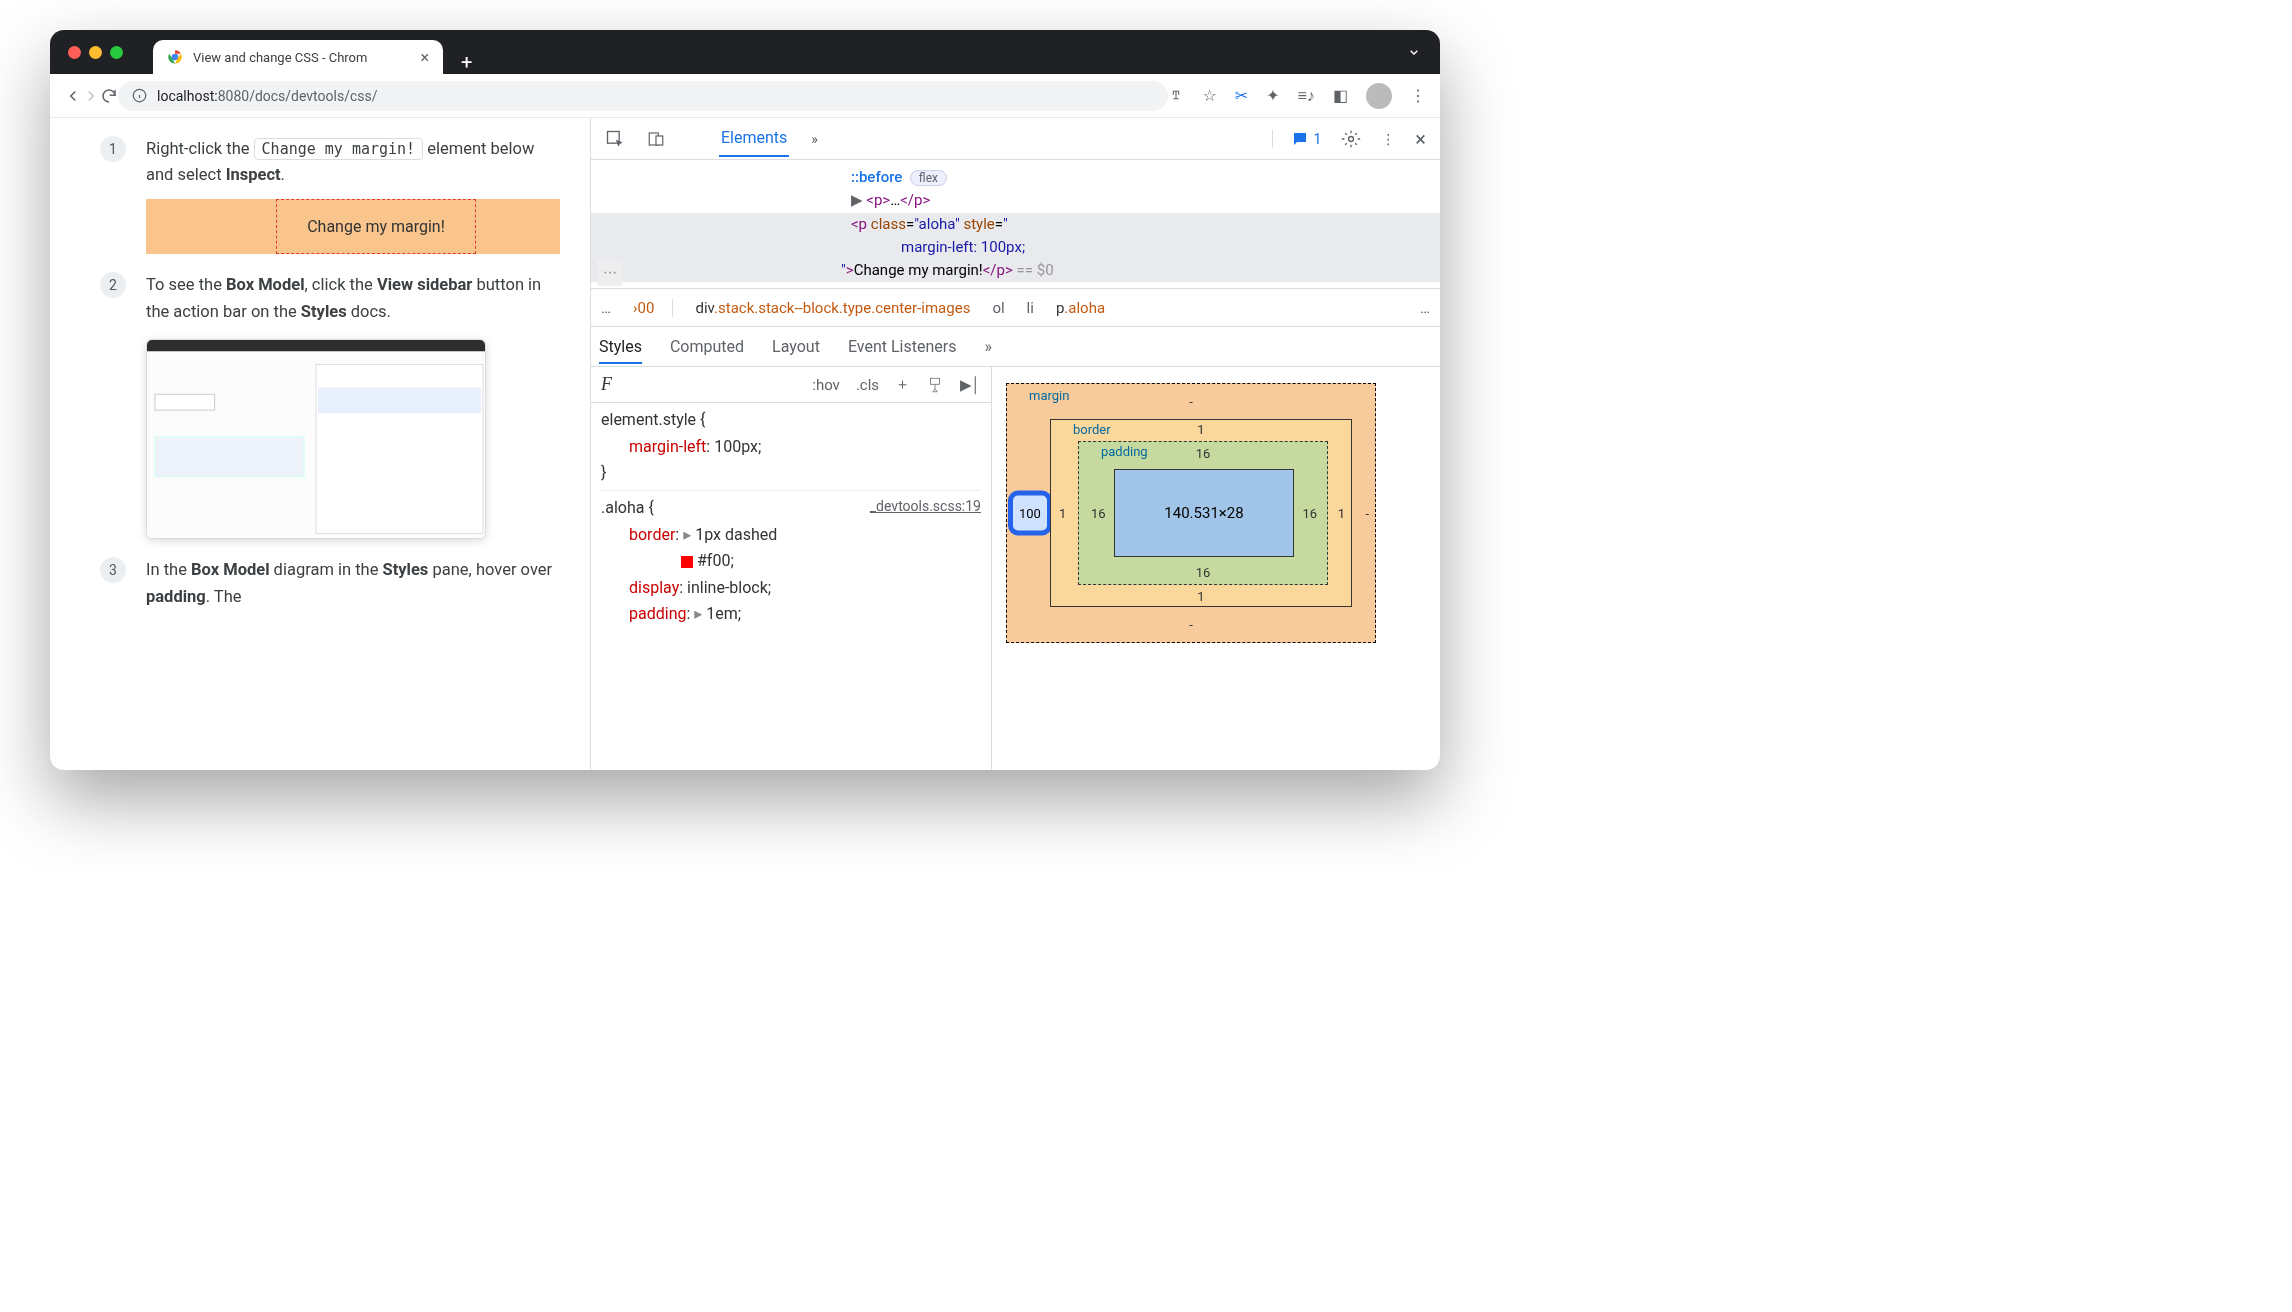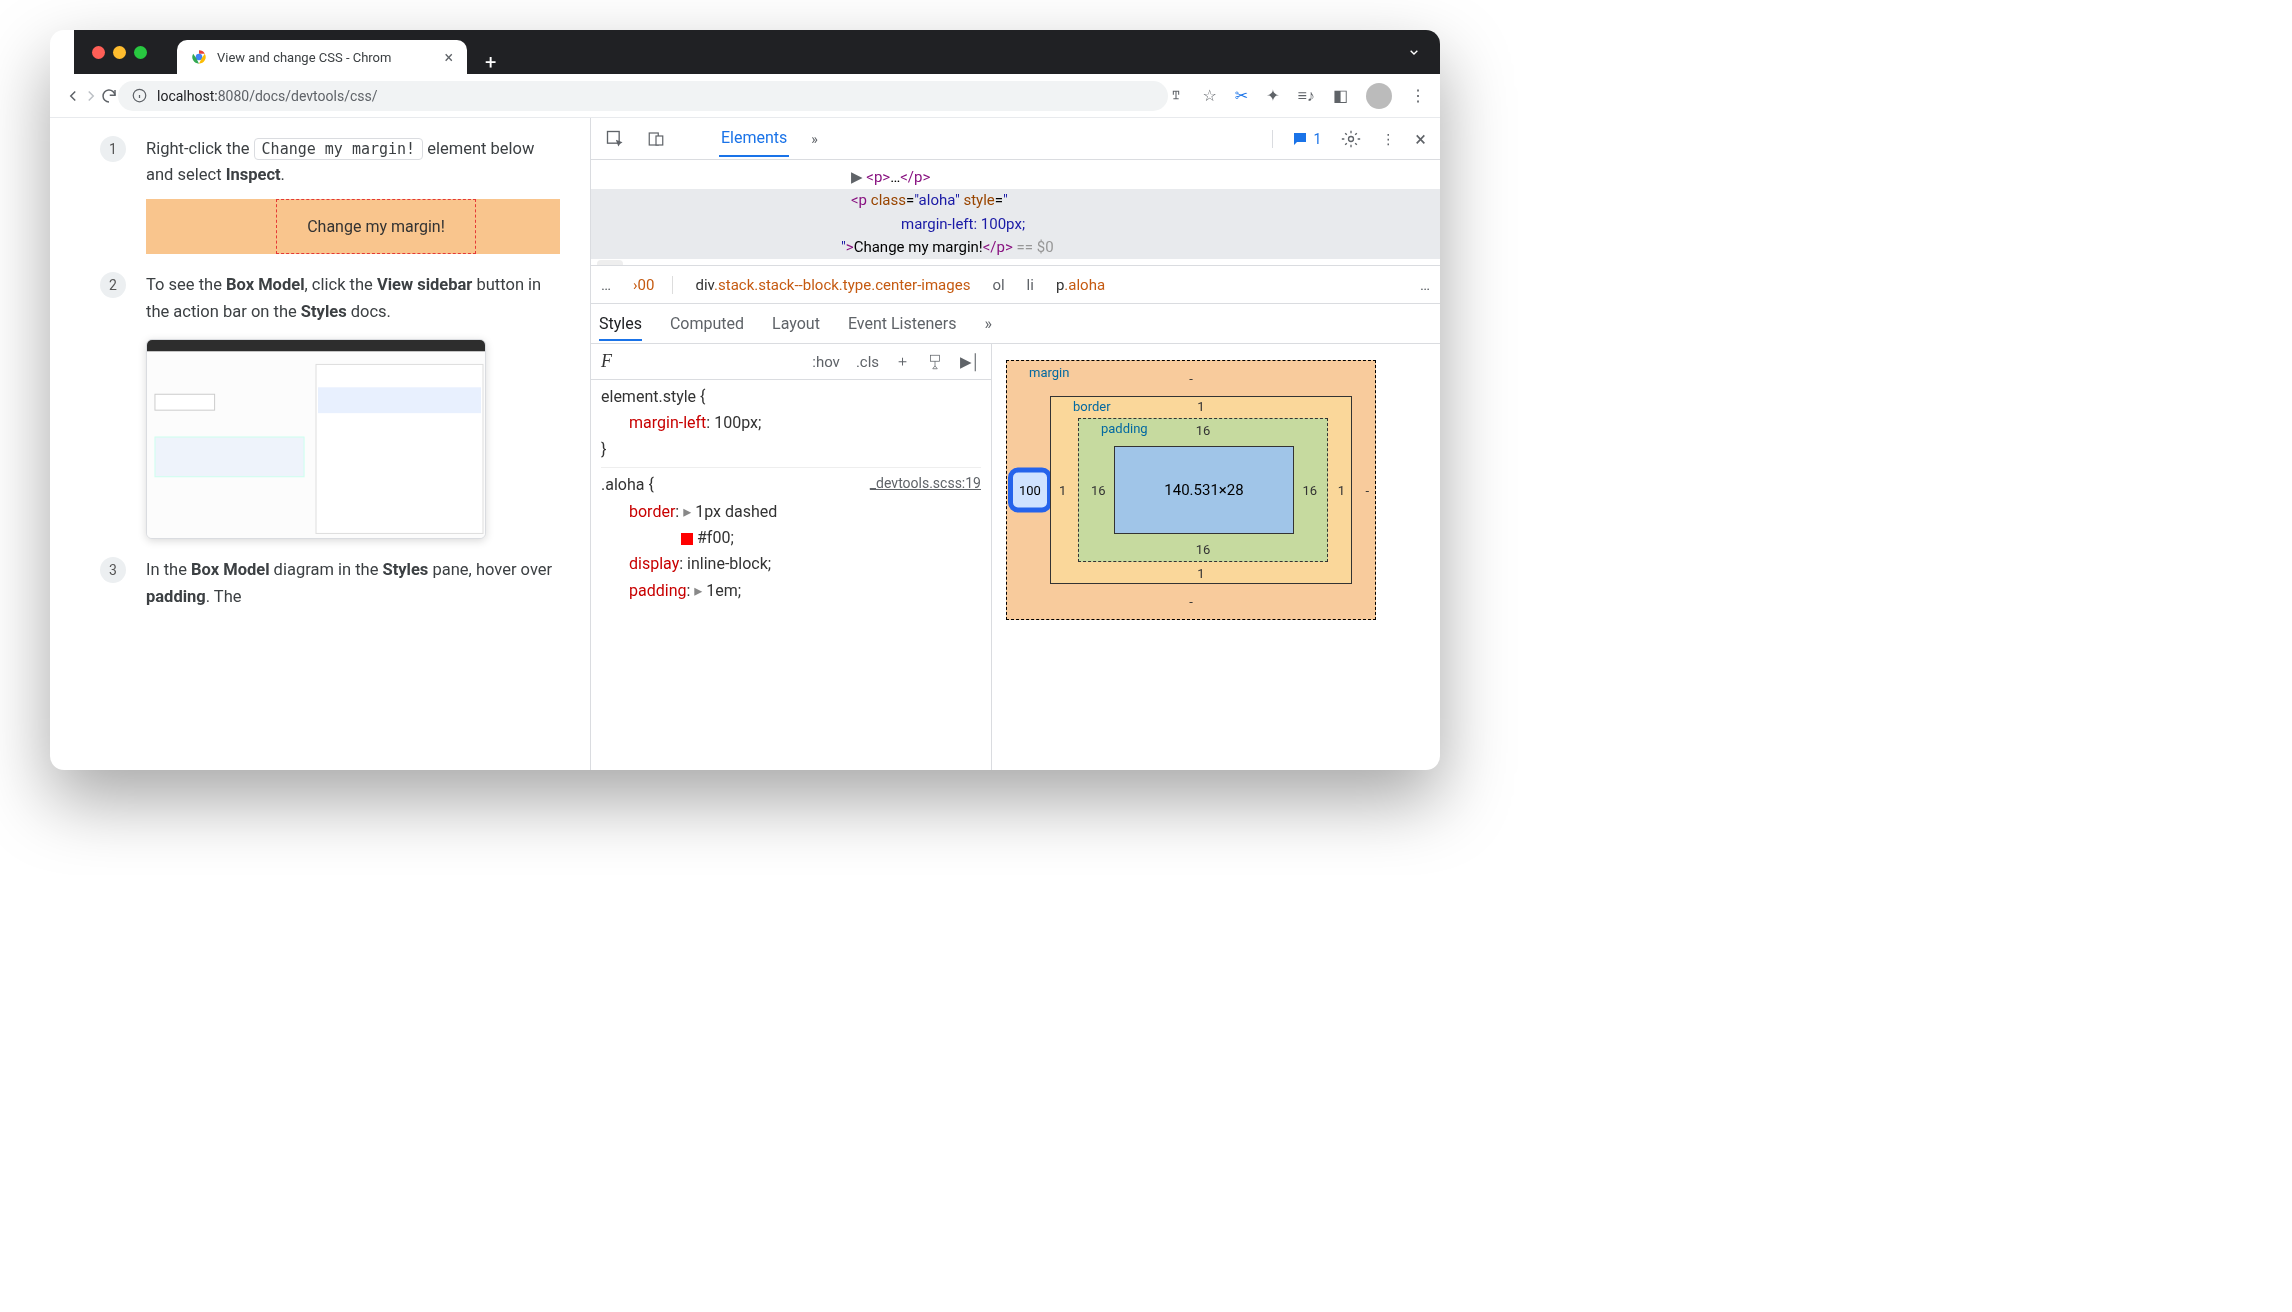--- a/index.html
+++ b/index.html
@@ -1,19 +1,19 @@
 <!DOCTYPE html>
 <html><head>
 <meta charset="utf-8">
 <style>
   * { margin: 0; padding: 0; box-sizing: border-box; font-family: -apple-system, BlinkMacSystemFont, "Segoe UI", Roboto, sans-serif; }
   body { background: #fff; width: 1528px; height: 875px; position: relative; }
   .frame { position:absolute; top:30px; left:50px; width:1390px; height:740px; border-radius:14px; overflow:hidden; background:#fff; box-shadow:0 30px 70px rgba(0,0,0,0.35); }
   
-  .titlebar { height:44px; background:#202124; display:flex; align-items:center; padding-left:18px;margin-left:24px; }
+  .titlebar { height:44px; background:#202124; display:flex; align-items:center; padding-left:18px; }
   .dots { display:flex; gap:8px; }
   .dot { width:13px; height:13px; border-radius:50%; }
   .dot.red{background:#ff5f57}.dot.yellow{background:#febc2e}.dot.green{background:#28c840}
   .tab-strip { margin-left:30px; display:flex; align-items:flex-end; height:100%; }
   .tab { background:#fff; color:#3c4043; height:34px; display:flex; align-items:center; padding:0 14px; border-radius:10px 10px 0 0; font-size:13px; gap:10px; width:290px; }
   .tab svg.favicon { width:16px; height:16px; flex:none; }
   .tab-title { white-space:nowrap; overflow:hidden; text-overflow:clip; flex:1; }
   .tab-close { font-size:16px; color:#5f6368; }
   .newtab { color:#fff; font-size:20px; margin-left:18px; }
   .win-ctrl { margin-left:auto; color:#fff; margin-right:18px; }
@@ -206,20 +206,21 @@
               <circle cx="12" cy="12" r="3" stroke="#5f6368" stroke-width="1.6" fill="none"></circle>
               <path d="M12 2v3M12 19v3M4 12H1M23 12h-3M5 5l2 2M17 17l2 2M19 5l-2 2M7 17l-2 2" stroke="#5f6368" stroke-width="1.6"></path>
             </svg>
           <span>⋮</span>
           <span style="font-size:20px">×</span>
         </div>
       </div>
 
       <div class="dom-panel">
         <div class="overflow-dots">⋯</div>
+        <div class="dom-line"><span class="c-pseudo">::before</span> &nbsp;<span class="c-flex">flex</span></div>
         <div class="dom-line"><span style="color:#5f6368">▶ </span><span class="c-tag">&lt;p&gt;</span><span>…</span><span class="c-tag">&lt;/p&gt;</span></div>
         <div class="dom-line dom-sel"><span class="c-tag">&lt;p </span><span class="c-attr">class</span>=<span class="c-val">"aloha"</span> <span class="c-attr">style</span>=<span class="c-val">"</span></div>
         <div class="dom-line dom-sel" style="padding-left:310px"><span class="c-val">margin-left: 100px;</span></div>
         <div class="dom-line dom-sel" style="padding-left:250px"><span class="c-val">"</span><span class="c-tag">&gt;</span><span>Change my margin!</span><span class="c-tag">&lt;/p&gt;</span><span class="c-dim"> == $0</span></div>
       </div>
 
       <div class="breadcrumb">
         <span>…</span>
         <span class="hot" style="border-right:1px solid #ddd;padding-right:18px">›<span>00</span></span>
         <span class="bc-main">div<span class="hot">.stack.stack--block.type.center-images</span></span>

